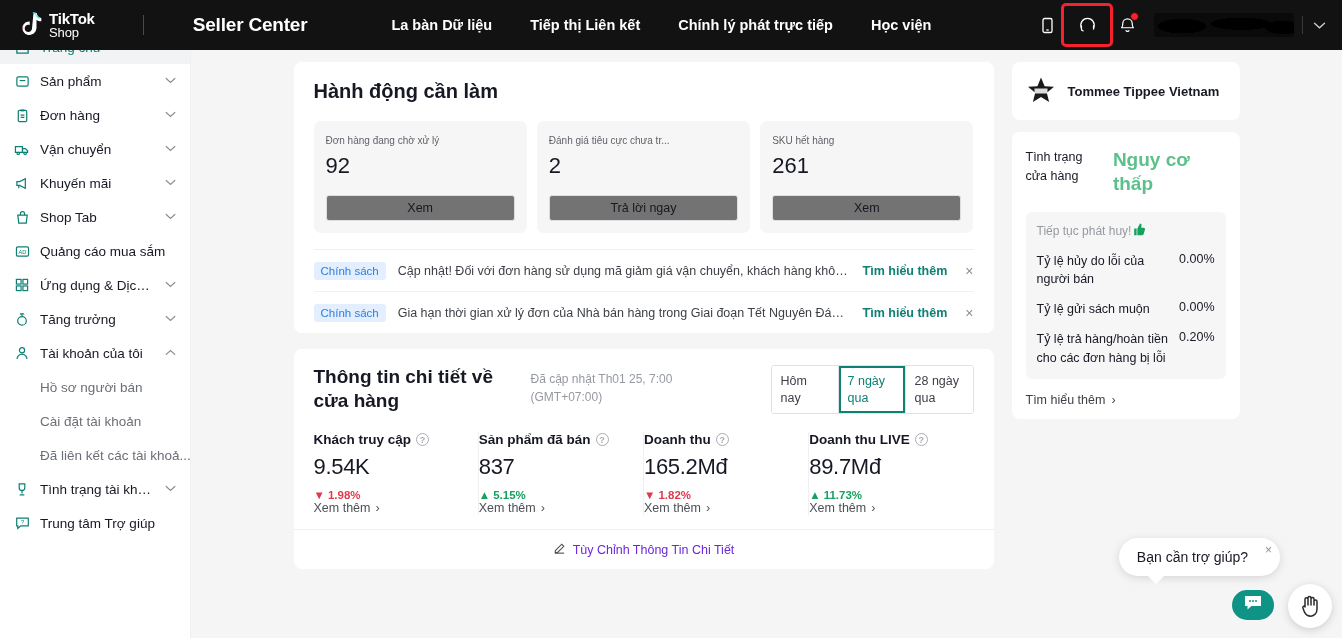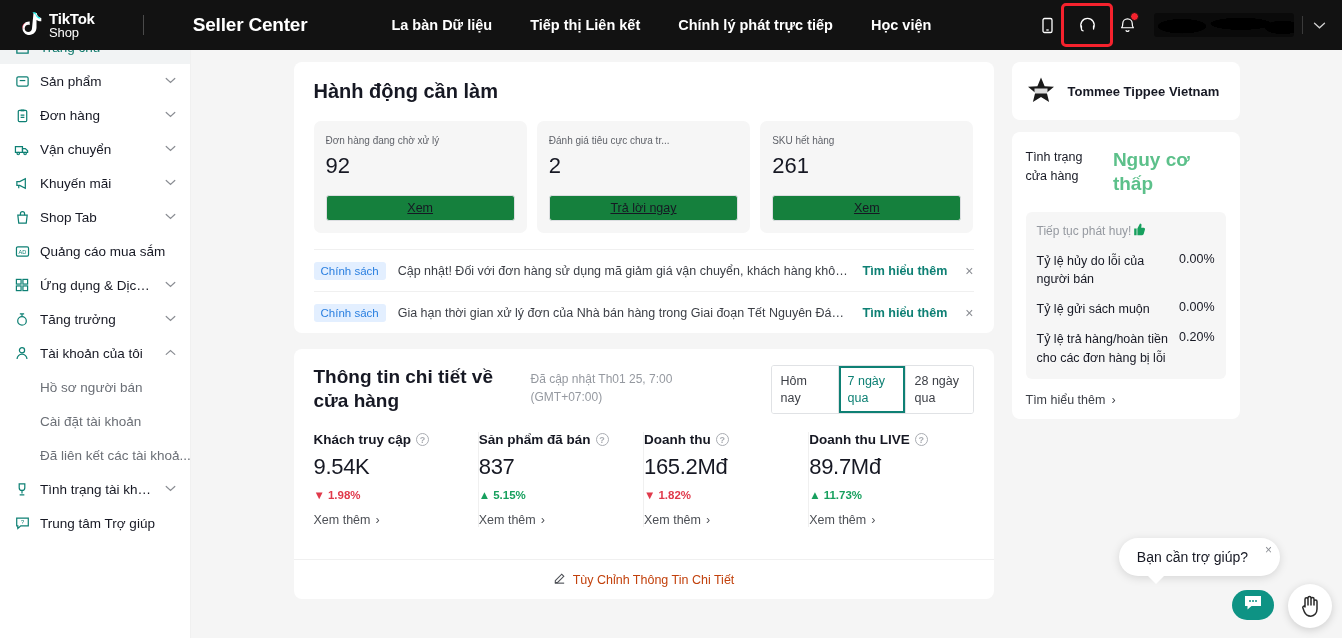--- a/index.html
+++ b/index.html
@@ -97,24 +97,24 @@
   .act-box {
     flex: 1; background: #f6f6f6; border-radius: 7px; padding: 14px 12px 12px 12px;
     min-height: 112px; display: flex; flex-direction: column;
   }
   .act-label {
     font-size: 10px; color: #60636a; white-space: nowrap;
     overflow: hidden; text-overflow: ellipsis;
   }
   .act-num { font-size: 22px; font-weight: 500; color: #161823; margin-top: 7px; }
   .act-btn {
-    margin-top: auto; background: #15803d; border: 1px solid #dcdee1; border-radius: 3px;
+    margin-top: auto; background: #737373; border: 1px solid #dcdee1; border-radius: 3px;
     height: 26px; font-size: 12.5px; color: #161823; font-weight: 500;
     cursor: pointer; font-family: inherit; display: flex;
-    align-items: center; justify-content: center; text-decoration: underline;
+    align-items: center; justify-content: center;
   }
 
   
   .notice-wrap { padding: 0 20px; }
   .notice {
     display: flex; align-items: center; height: 42px; gap: 12px;
     border-top: 1px solid #f0f0f0; font-size: 12.5px;
   }
   .badge-policy {
     background: #e3efff; color: #2a7fe0; font-size: 11.5px; padding: 3px 7px;
@@ -148,26 +148,26 @@
   .m-label { font-size: 13.5px; font-weight: bold; color: #161823; display: flex; align-items: center; gap: 5px; }
   .q-ico {
     width: 13px; height: 13px; border-radius: 50%; border: 1px solid #a9acb2;
     color: #a9acb2; font-size: 9px; display: inline-flex;
     align-items: center; justify-content: center; flex: 0 0 13px;
   }
   .m-val { font-size: 22px; color: #161823; margin-top: 7px; letter-spacing: -.3px; }
   .m-chg { font-size: 11.5px; margin-top: 9px; font-weight: bold; display: flex; align-items: center; gap: 3px; }
   .m-chg.down { color: #e03a4b; }
   .m-chg.up { color: #17a05e; }
-  .m-more { font-size: 12.5px; color: #4d5056; margin-top: 12px; display: flex; align-items: center; gap: 5px; cursor: pointer; }
+  .m-more { font-size: 12.5px; color: #4d5056; display: flex; align-items: center; gap: 5px; cursor: pointer; }
 
   .customize {
-    border-top: 1px solid #f0f0f0; margin: 32px -20px 0 -20px; height: 40px;
+    border-top: 1px solid #f0f0f0; margin: 14px -20px 0 -20px; height: 40px;
     display: flex; align-items: center; justify-content: center; gap: 7px;
-    font-size: 12.5px; color: #c2410c; cursor: pointer;
+    font-size: 12.5px; color: #6d28d9; cursor: pointer;
   }
 
   
   .shop-card { padding: 14px 14px; display: flex; align-items: center; gap: 12px; }
   .shop-logo {
     width: 30px; height: 30px; flex: 0 0 30px; display: flex;
     align-items: center; justify-content: center;
   }
   .shop-name { font-size: 13px; font-weight: bold; color: #161823; }
   .health-card { margin-top: 12px; padding: 16px 14px 12px 14px; }

